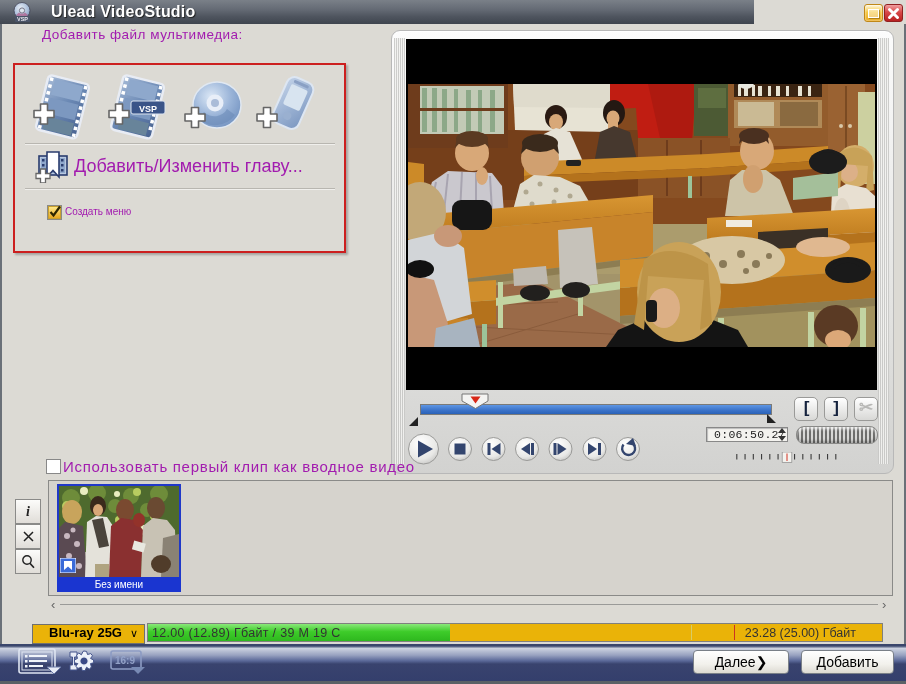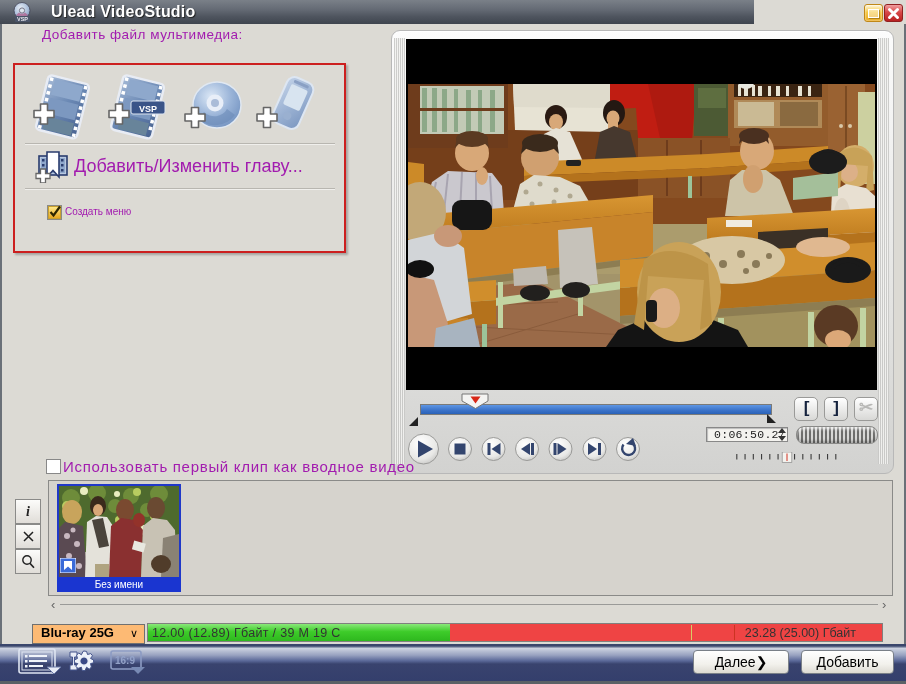--- a/index.html
+++ b/index.html
@@ -44,22 +44,22 @@
 #cb2{left:46px;top:459px;width:13px;height:13px;background:#fff;border:1px solid #888;}
 #cb2-lbl{left:63px;top:458px;font-size:15px;letter-spacing:0.7px;}
 
 #tl{left:48px;top:480px;width:845px;height:116px;background:#d6d3cd;border:1px solid #8a8a88;box-sizing:border-box;}
 .tbtn{left:15px;width:26px;height:25px;background:linear-gradient(#fcfcfa,#e0ddd8);border:1px solid #8a8a88;box-sizing:border-box;text-align:center;font-size:14px;line-height:23px;color:#222;}
 #thumb{left:57px;top:484px;width:124px;height:108px;border:2px solid #2038c8;background:#1a35d0;box-sizing:border-box;}
 #thumb-label{left:57px;top:577px;width:124px;height:15px;background:#1a35d0;color:#fff;font-size:10px;text-align:center;line-height:15px;}
 
 #scrl{left:60px;top:604px;width:818px;height:1px;background:#9a9a98;}
 
-#combo{left:32px;top:624px;width:113px;height:20px;background:#fdba74;border:1px solid #707070;box-sizing:border-box;font-size:13px;font-weight:bold;line-height:16px;padding-left:8px;}
-#pbar{left:147px;top:623px;width:736px;height:19px;background:#ef4444;border:1px solid #80807e;box-sizing:border-box;}
+#combo{left:32px;top:624px;width:113px;height:20px;background:#eab308;border:1px solid #707070;box-sizing:border-box;font-size:13px;font-weight:bold;line-height:16px;padding-left:16px;}
+#pbar{left:147px;top:623px;width:736px;height:19px;background:#eab308;border:1px solid #80807e;box-sizing:border-box;}
 #pbar-fill{left:0;top:0;width:302px;height:17px;background:linear-gradient(#8ae87a,#3ecc2a 45%,#2eb81e);}
 #pbar-t1{left:4px;top:2px;font-size:12.5px;letter-spacing:0.3px;color:#333;white-space:nowrap;}
 #pbar-t2{right:26px;top:2px;font-size:12.5px;color:#333;white-space:nowrap;margin-left:44px;}
 #ptick-r{left:586px;top:1px;width:1px;height:15px;background:#cc3322;}
 #ptick-y{left:543px;top:1px;width:1px;height:15px;background:#d8cc66;}
 
 #bottom{left:0;top:644px;width:906px;height:40px;background:linear-gradient(#3a466c 0,#3a466c 5%,#ccd2e0 11%,#98a2c0 28%,#5a6898 42%,#39436e 50%,#333e6c 100%);}
 #bottom-edge{left:0;top:681px;width:906px;height:3px;background:#5a6166;}
 .navbtn{top:650px;height:24px;border-radius:4px;background:linear-gradient(#ffffff,#f2f1ec 60%,#dcdad2);border:1px solid #7a8088;color:#000;font-size:14px;text-align:center;line-height:22px;box-sizing:border-box;}
 #btn-next{left:693px;width:96px;}

